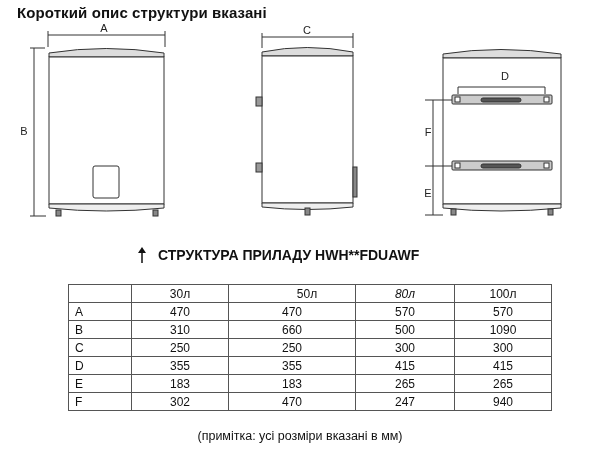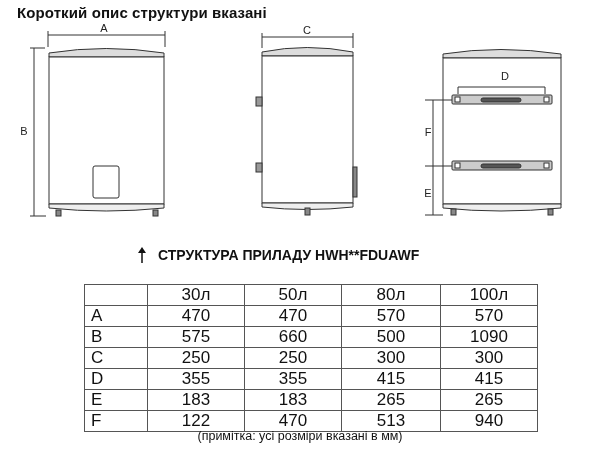--- a/index.html
+++ b/index.html
@@ -2,26 +2,26 @@
 <html><head>
 <meta charset="utf-8">
 <style>
   html, body { margin: 0; padding: 0; background: #ffffff; }
   body { width: 600px; height: 455px; position: relative; overflow: hidden;
          font-family: "Liberation Sans", sans-serif; color: #111; }
   .title { position: absolute; left: 17px; top: 4px; font-size: 15px; font-weight: bold; letter-spacing: 0.1px; }
   svg.drawings { position: absolute; left: 0; top: 0; }
   .subtitle { position: absolute; left: 136px; top: 247px; font-size: 14px; font-weight: bold; display: flex; align-items: center; }
   .subtitle .arrow { width: 12px; height: 16px; margin-right: 10px; }
-  table.dims { position: absolute; left: 84px; top: 284px; border-collapse: collapse; font-size: 17px; }
+  table.dims { position: absolute; left: 68px; top: 284px; border-collapse: collapse; font-size: 12px; }
   table.dims td, table.dims th { border: 1px solid #555; height: 17px; padding: 0; font-weight: normal; text-align: center; }
   table.dims th.rowlabel, table.dims td.rowlabel { width: 63px; text-align: left; padding-left: 6px; box-sizing: border-box; }
   table.dims .c1 { width: 96px; }
-  table.dims .c2 { width: 96px; }
-  table.dims .c3 { width: 98px; }
+  table.dims .c2 { width: 96px; padding-left: 30px; }
+  table.dims .c3 { width: 98px; font-style: italic; }
   table.dims .c4 { width: 96px; }
   .note { position: absolute; left: 0; width: 600px; top: 429px; text-align: center; font-size: 12.5px; }
   .dimlabel { font-family: "Liberation Sans", sans-serif; font-size: 11px; fill: #222; }
 </style>
 </head>
 <body>
 
 <div class="title">Короткий опис структури вказані</div>
 
 <svg class="drawings" width="600" height="240" viewBox="0 0 600 240">
@@ -117,21 +117,21 @@
   <tbody>
     <tr>
       <td class="rowlabel">A</td>
       <td>470</td>
       <td>470</td>
       <td>570</td>
       <td>570</td>
     </tr>
     <tr>
       <td class="rowlabel">B</td>
-      <td>575</td>
+      <td>310</td>
       <td>660</td>
       <td>500</td>
       <td>1090</td>
     </tr>
     <tr>
       <td class="rowlabel">C</td>
       <td>250</td>
       <td>250</td>
       <td>300</td>
       <td>300</td>
@@ -145,21 +145,21 @@
     </tr>
     <tr>
       <td class="rowlabel">E</td>
       <td>183</td>
       <td>183</td>
       <td>265</td>
       <td>265</td>
     </tr>
     <tr>
       <td class="rowlabel">F</td>
-      <td>122</td>
+      <td>302</td>
       <td>470</td>
-      <td>513</td>
+      <td>247</td>
       <td>940</td>
     </tr>
   </tbody>
 </table>
 
 <div class="note">(примітка: усі розміри вказані в мм)</div>
 
 </body></html>

